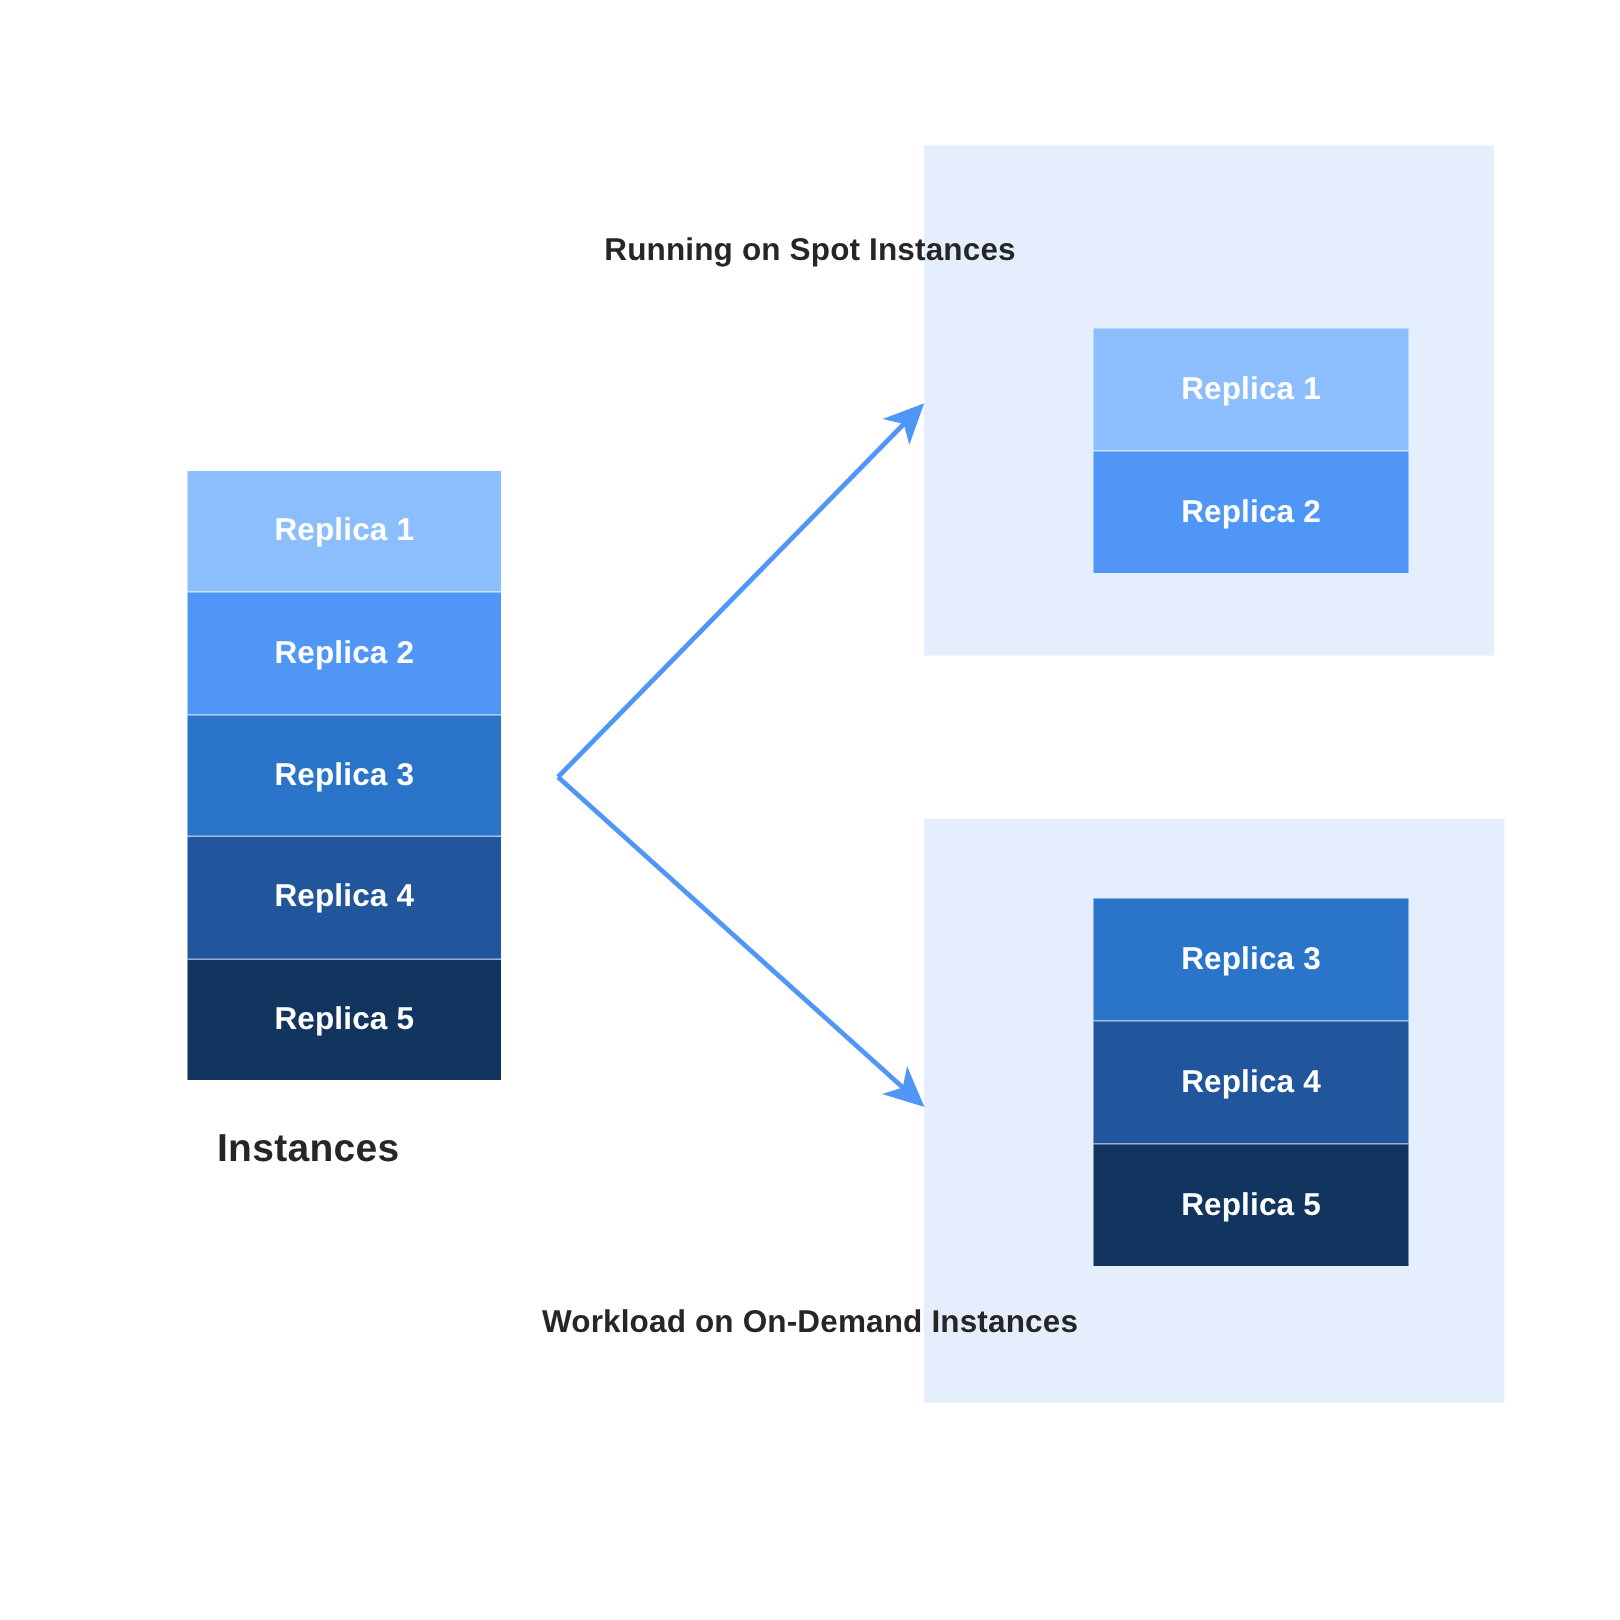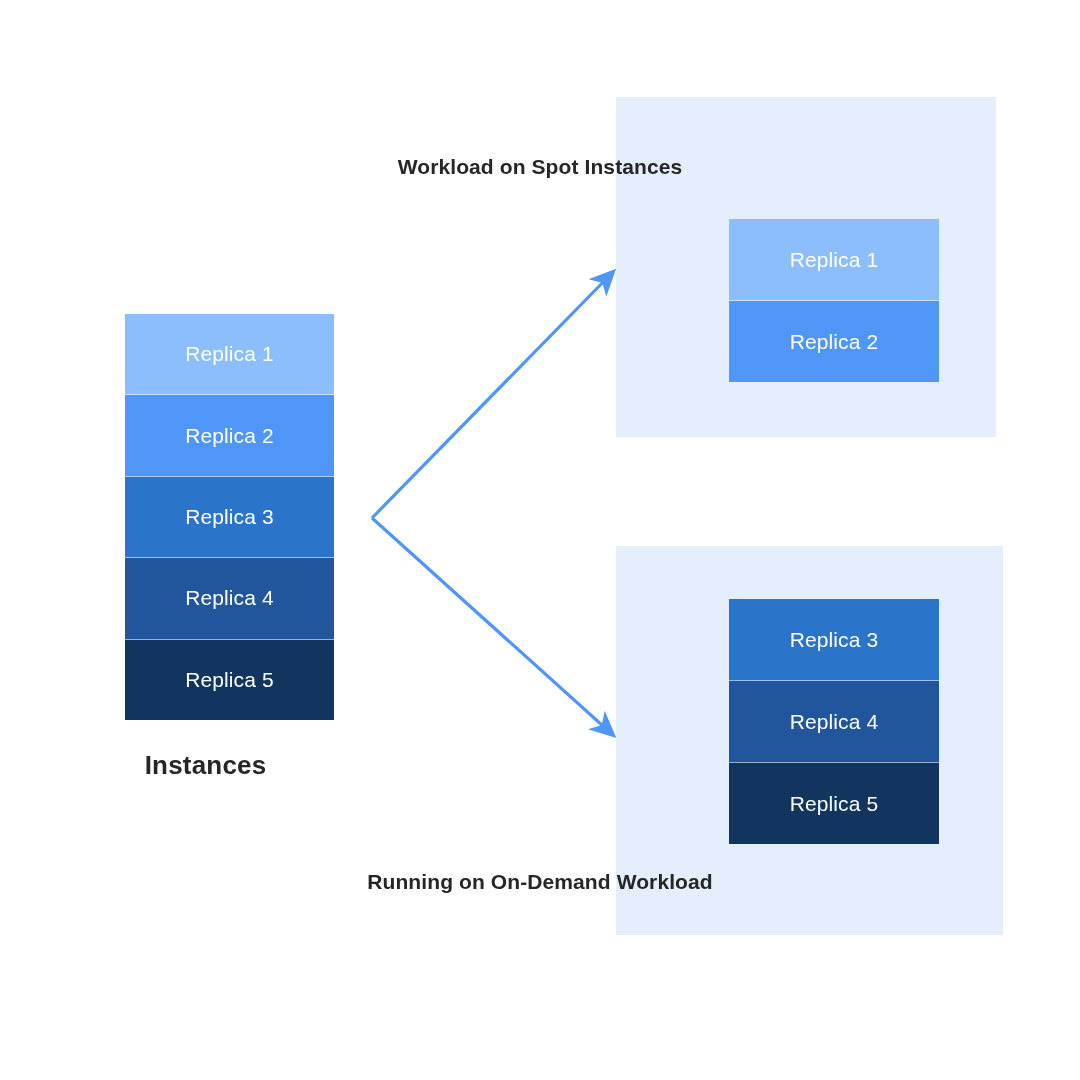--- a/index.html
+++ b/index.html
@@ -34,21 +34,21 @@
     display: flex;
     flex-direction: column;
   }
   .replica-band {
     flex: 1 1 0;
     display: flex;
     align-items: center;
     justify-content: center;
     color: #ffffff;
     font-size: 21px;
-    font-weight: 400;
+    font-weight: 700;
     letter-spacing: 0.1px;
     box-sizing: border-box;
     border-bottom: 1px solid rgba(255,255,255,0.55);
     margin-left: 48px;
   }
   .replica-band:last-child { border-bottom: none; }
 
   #workload-label {
     position: absolute;
     left: 77px;
@@ -153,21 +153,21 @@
         <span>Replica 4</span>
       </div>
       <div class="replica-band" style="background-color: rgb(18, 53, 96);">
         <span>Replica 5</span>
       </div>
     </div>
   </div>
 
   <div id="workload-label">Instances</div>
 
-  <div class="panel-title" id="panel-spot-title">Workload on Spot Instances</div>
+  <div class="panel-title" id="panel-spot-title">Running on Spot Instances</div>
 
   <div class="inner-stack" id="spot-stack">
     <div class="replica-band" style="background-color: rgb(140, 189, 252);">
       <span>Replica 1</span>
     </div>
     <div class="replica-band" style="background-color: rgb(79, 150, 247);">
       <span>Replica 2</span>
     </div>
   </div>
 
@@ -176,15 +176,15 @@
       <span>Replica 3</span>
     </div>
     <div class="replica-band" style="background-color: rgb(33, 85, 156);">
       <span>Replica 4</span>
     </div>
     <div class="replica-band" style="background-color: rgb(18, 53, 96);">
       <span>Replica 5</span>
     </div>
   </div>
 
-  <div class="panel-title" id="panel-ondemand-title">Running on On-Demand Workload</div>
+  <div class="panel-title" id="panel-ondemand-title">Workload on On-Demand Instances</div>
 
 </div>
 
 </body></html>

